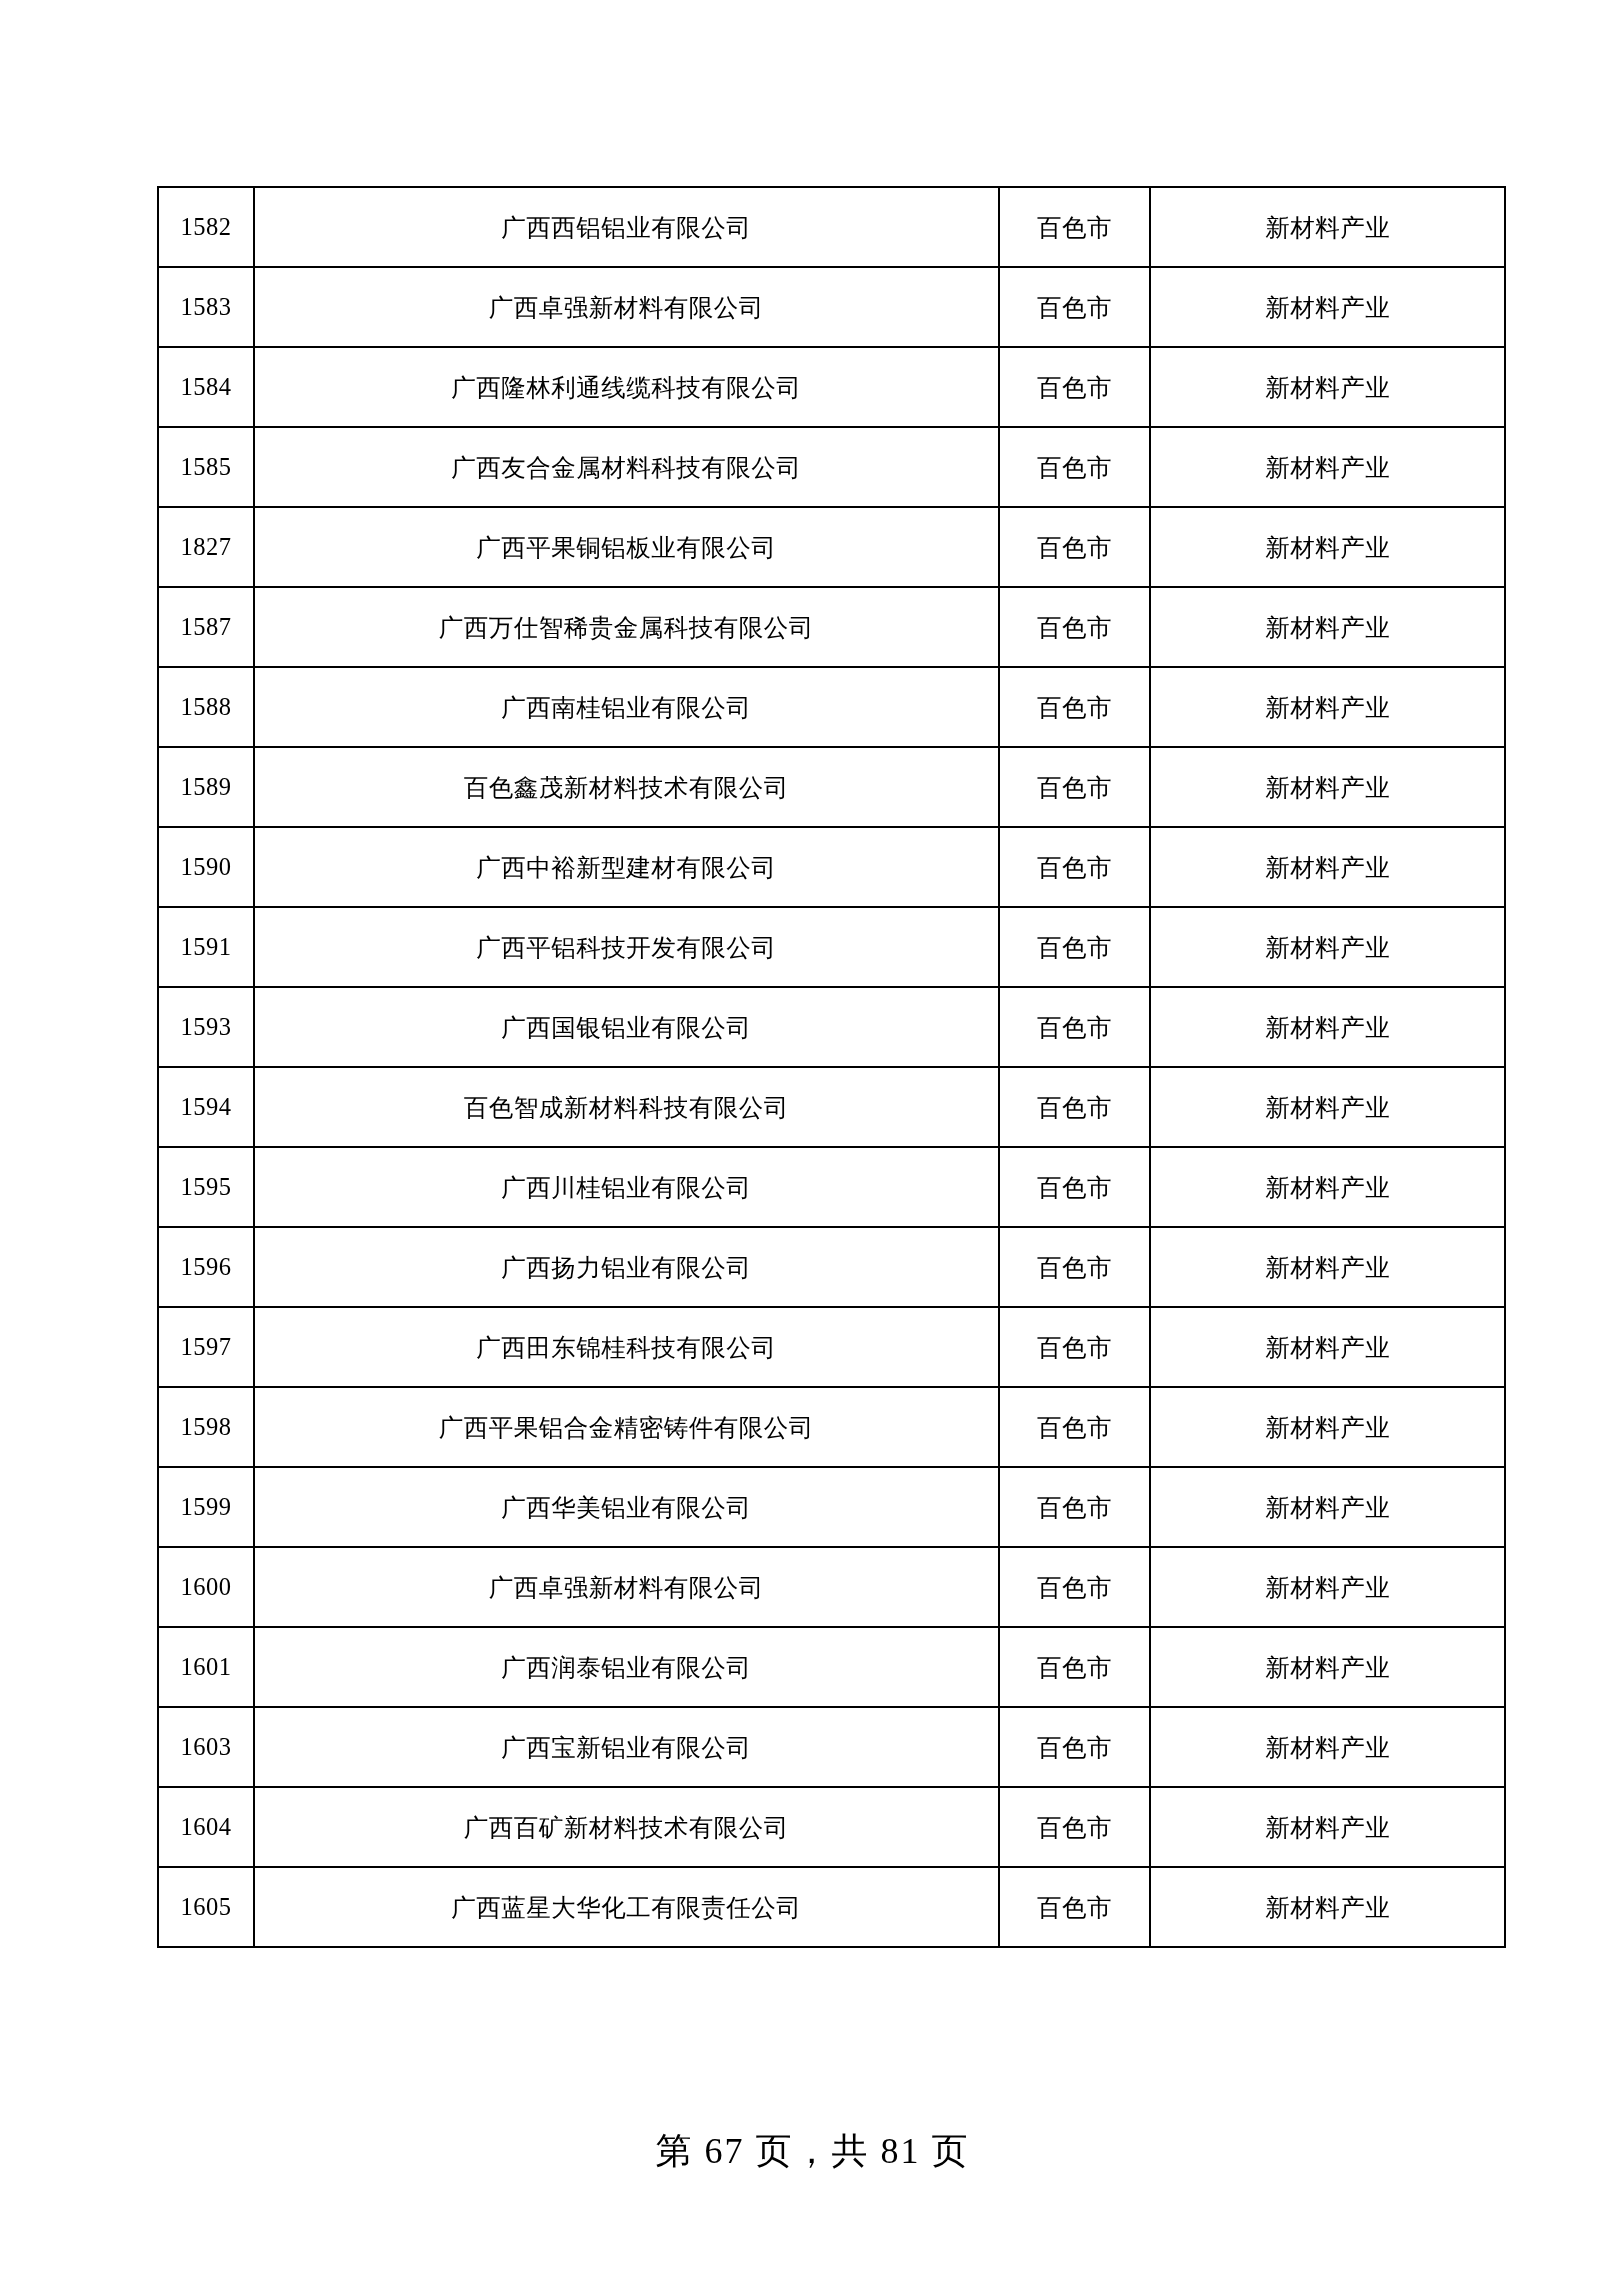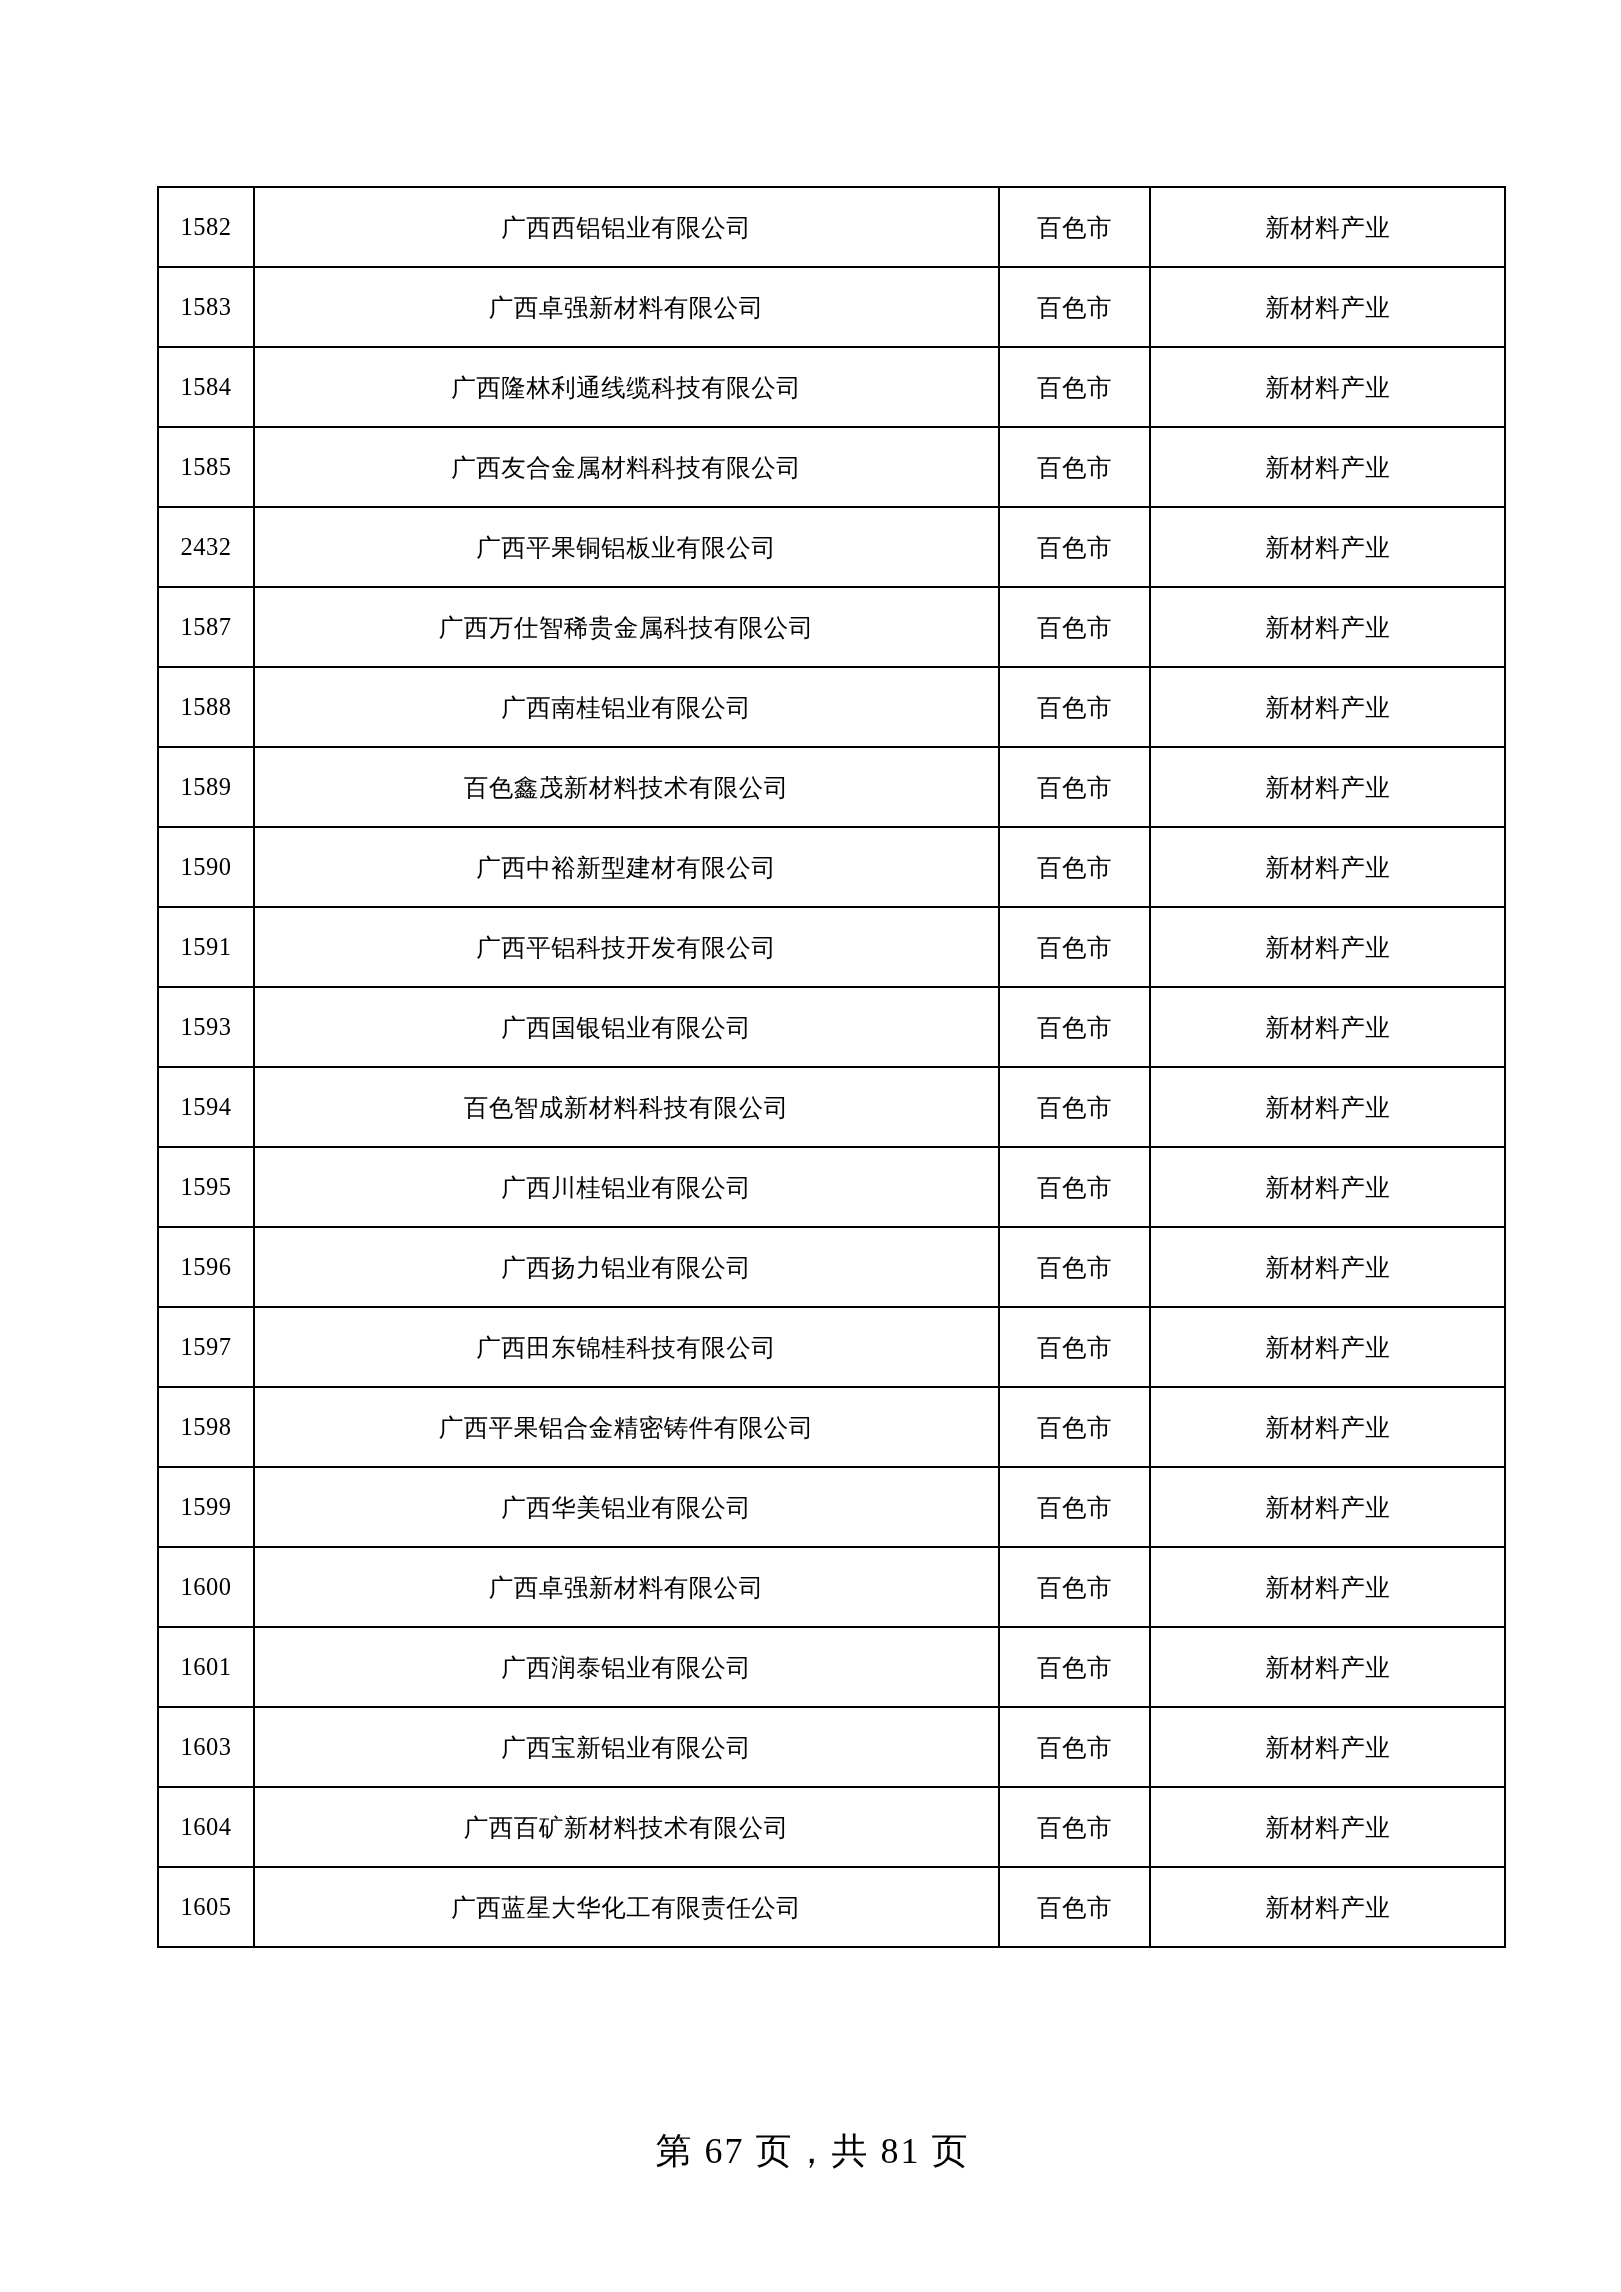--- a/index.html
+++ b/index.html
@@ -93,21 +93,21 @@
             <td class="col-city">百色市</td>
             <td class="col-industry">新材料产业</td>
           </tr>
           <tr>
             <td class="col-id">1585</td>
             <td class="col-name">广西友合金属材料科技有限公司</td>
             <td class="col-city">百色市</td>
             <td class="col-industry">新材料产业</td>
           </tr>
           <tr>
-            <td class="col-id">2432</td>
+            <td class="col-id">1827</td>
             <td class="col-name">广西平果铜铝板业有限公司</td>
             <td class="col-city">百色市</td>
             <td class="col-industry">新材料产业</td>
           </tr>
           <tr>
             <td class="col-id">1587</td>
             <td class="col-name">广西万仕智稀贵金属科技有限公司</td>
             <td class="col-city">百色市</td>
             <td class="col-industry">新材料产业</td>
           </tr>

